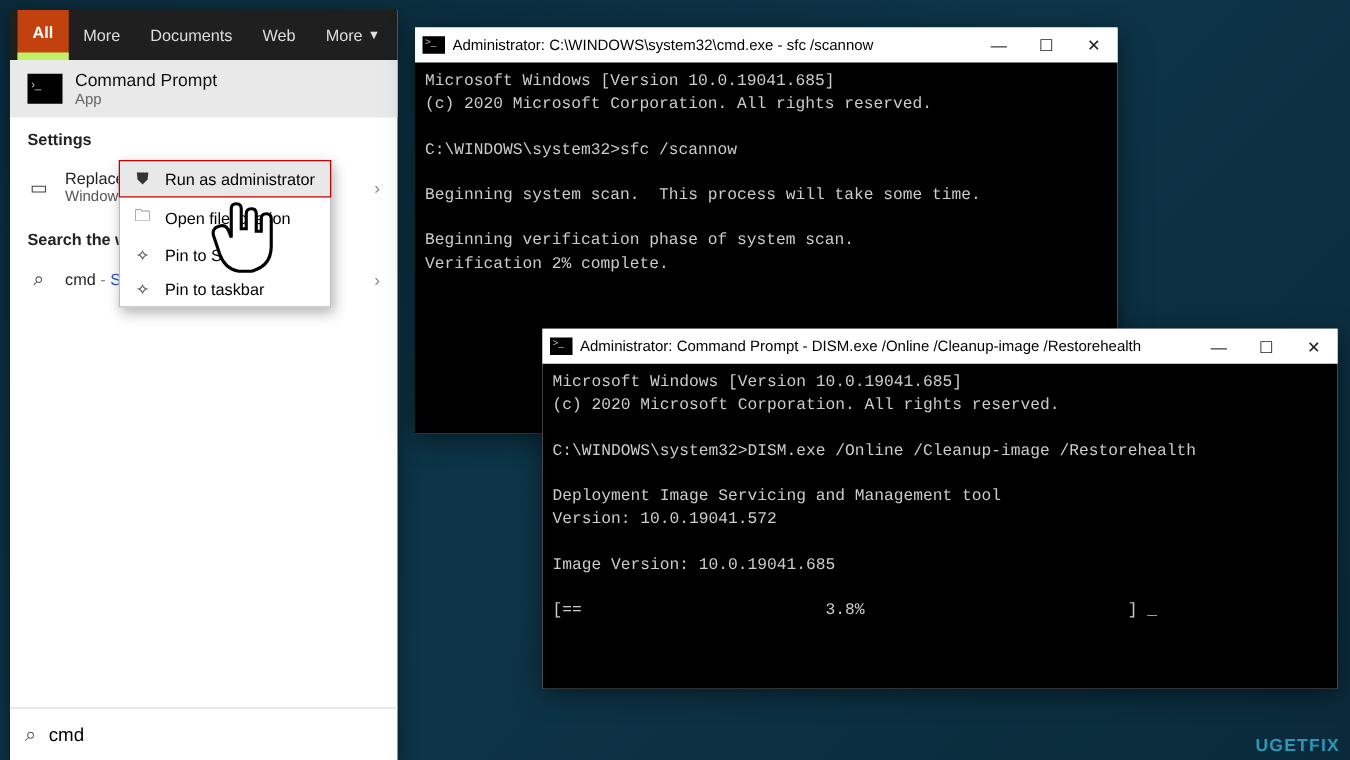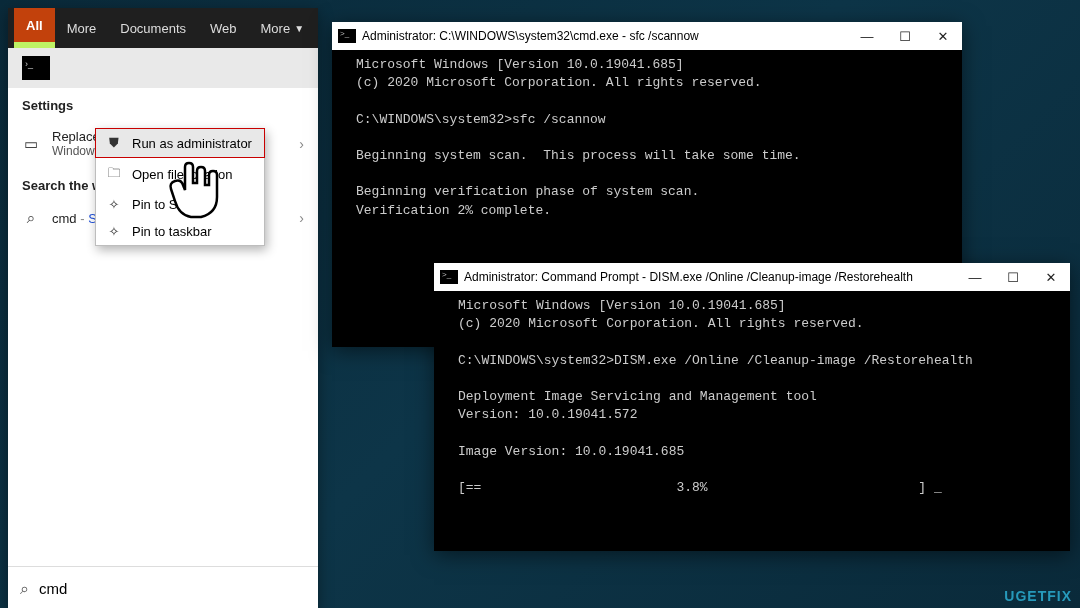--- a/index.html
+++ b/index.html
@@ -135,21 +135,21 @@
   }
 
   
   .win {
     position: absolute;
     background:#fff;
     box-shadow: 0 4px 20px rgba(0,0,0,.5);
     display:flex;
     flex-direction:column;
   }
-  .win1 { left:332px; top:22px; width:630px; height:325px; z-index:10; }
+  .win1 { left:332px; top:22px; width:562px; height:325px; z-index:10; }
   .win2 { left:434px; top:263px; width:636px; height:288px; z-index:20; }
 
   .titlebar {
     height: 28px;
     display:flex;
     align-items:center;
     background:#fff;
     color:#000;
     padding-left:6px;
     font-size:12px;
@@ -168,21 +168,21 @@
     font-size:13px; color:#222; cursor:pointer;
   }
 
   .term {
     flex:1;
     background:#000;
     color:#ccc;
     font-family:"Consolas","Courier New",monospace;
     font-size:13px;
     line-height:1.4;
-    padding:6px 24px;
+    padding:6px 8px;
     white-space:pre-wrap;
   }
 
   .watermark {
     position:absolute;
     right:8px; bottom:4px;
     color:#2aa6c9;
     font-size:14px;
     letter-spacing:1px;
     font-weight:600;
@@ -202,20 +202,24 @@
     <div class="tab">Web</div>
     <div class="tab">
       <span>More</span>
       <span class="more-caret">▼</span>
     </div>
   </div>
 
 
   <div class="best-match">
     <div class="cmd-icon"></div>
+    <div>
+      <div class="title">Command Prompt</div>
+      <div class="subtitle">App</div>
+    </div>
   </div>
 
   <div class="section-label">Settings</div>
   <div class="list-item">
     <span class="icon-slot">▭</span>
     <div>
       <div>Replace</div>
       <div style="font-size:12px;color:#555">Window</div>
     </div>
     <span class="chev">›</span>

